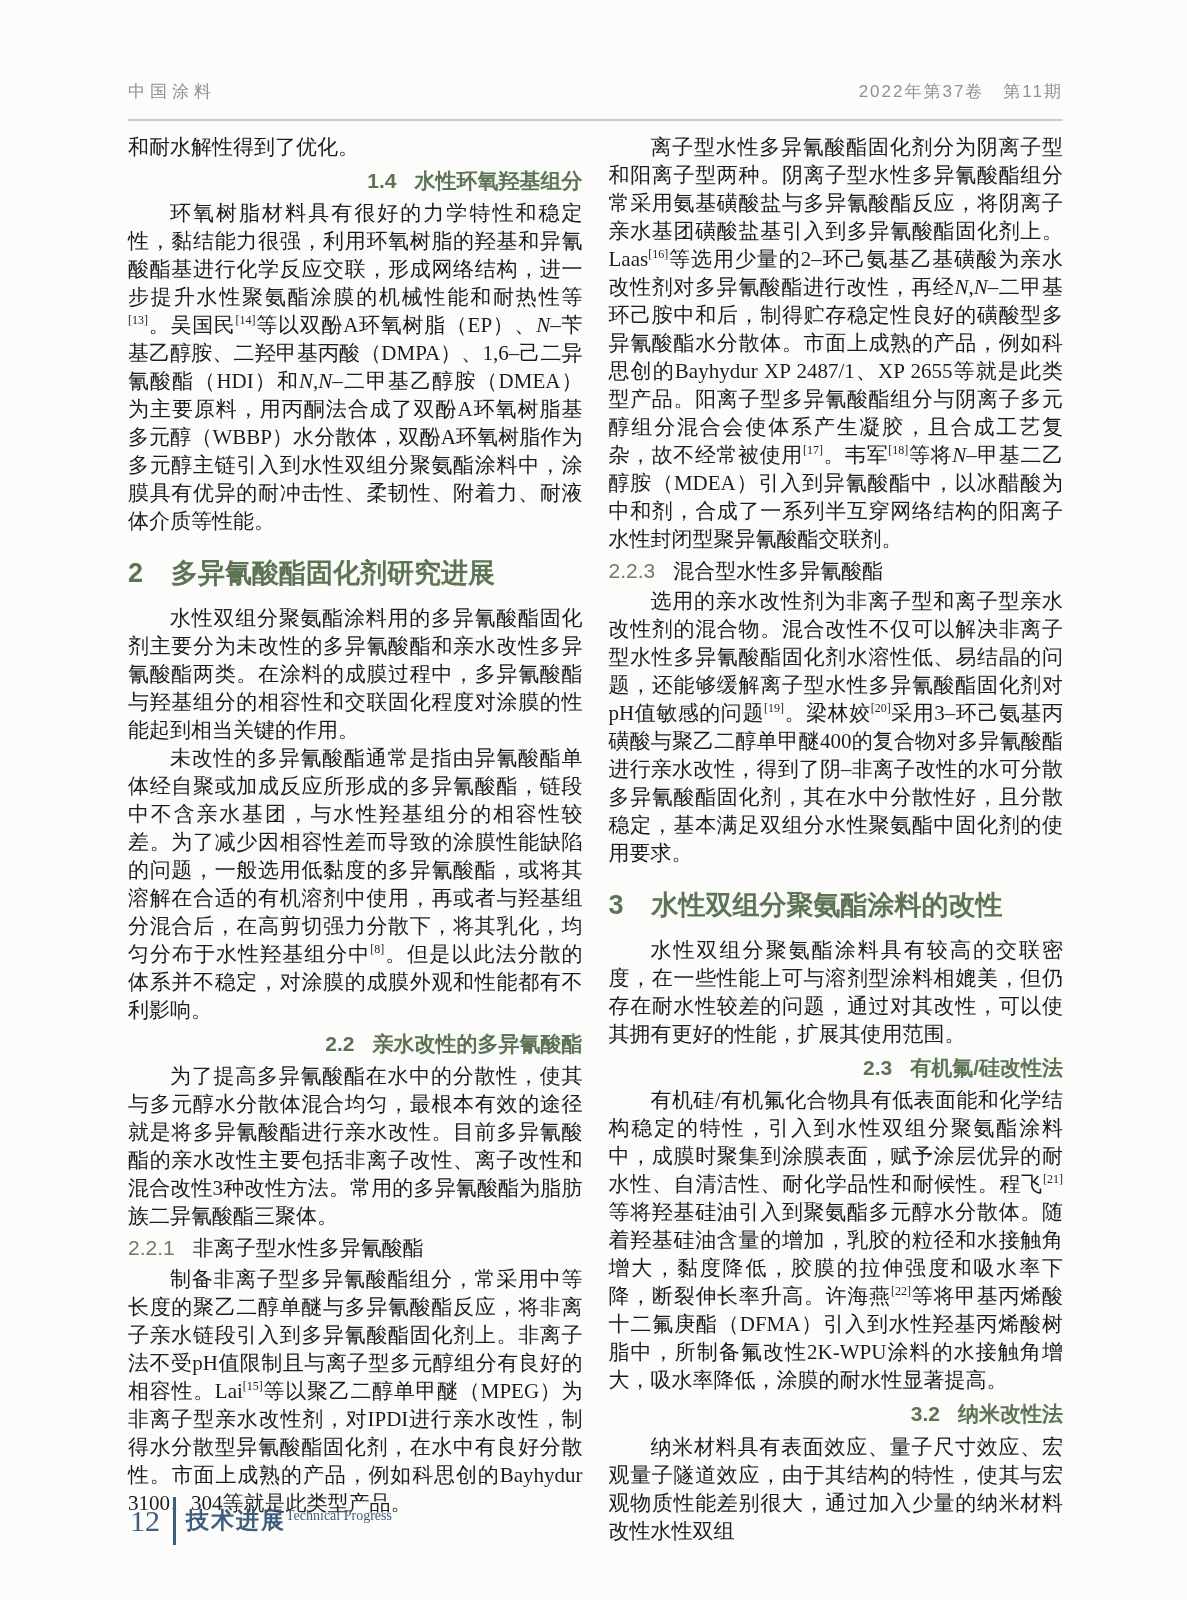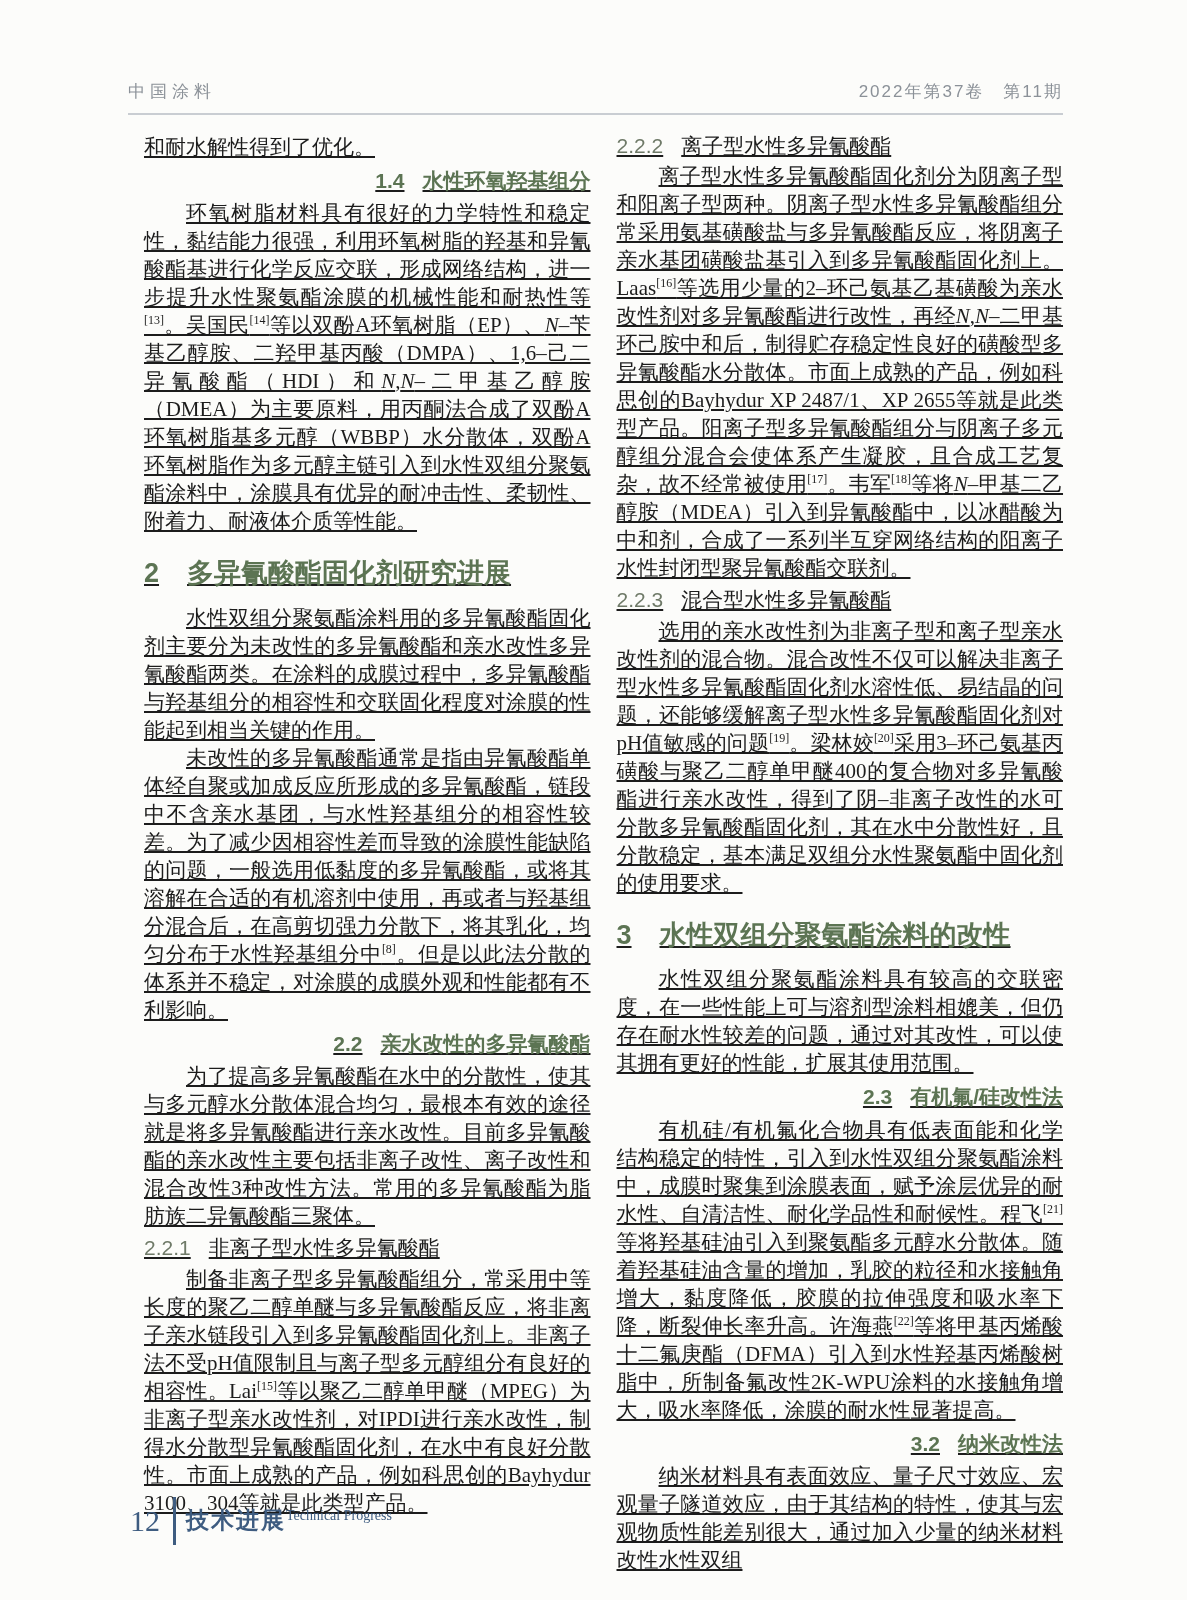--- a/index.html
+++ b/index.html
@@ -14,31 +14,30 @@
   }
   .header {
     position: absolute;
     left: 128px; right: 124px; top: 80px;
     display: flex;
     justify-content: space-between;
     align-items: baseline;
     font-family: "Liberation Sans", sans-serif;
     color: var(--header-grey, #8b9198);
     border-bottom: 2px solid var(--rule-grey, #c9cdd2);
-    padding-bottom: 10px;
+    padding-bottom: 16px;
     font-size: 17px;
   }
   .journal { letter-spacing: 5px; }
   .issue { letter-spacing: 2px; }
   .content {
     position: absolute;
-    top: 133px; left: 144px; right: 124px;
+    top: 133px; left: 128px; right: 124px;
     display: flex;
     gap: 26px;
-    text-decoration: underline;
   }
   .column { flex: 1 1 0; min-width: 0; }
   .para {
     margin: 0;
     font-size: 21px;
     line-height: 28px;
     text-align: justify;
   }
   .para.indent { text-indent: 2em; }
   sup.ref {
@@ -119,21 +118,20 @@
         <p class="para indent"><span>环氧树脂材料具有很好的力学特性和稳定性，黏结能力很强，利用环氧树脂的羟基和异氰酸酯基进行化学反应交联，形成网络结构，进一步提升水性聚氨酯涂膜的机械性能和耐热性等</span><sup class="ref">[13]</sup><span>。吴国民</span><sup class="ref">[14]</sup><span>等以双酚A环氧树脂（EP）、</span><i>N</i><span>–苄基乙醇胺、二羟甲基丙酸（DMPA）、1,6–己二异氰酸酯（HDI）和</span><i>N</i><span>,</span><i>N</i><span>–二甲基乙醇胺（DMEA）为主要原料，用丙酮法合成了双酚A环氧树脂基多元醇（WBBP）水分散体，双酚A环氧树脂作为多元醇主链引入到水性双组分聚氨酯涂料中，涂膜具有优异的耐冲击性、柔韧性、附着力、耐液体介质等性能。</span></p>
         <div class="h h1"><span class="num">2</span><span class="title">多异氰酸酯固化剂研究进展</span></div>
         <p class="para indent"><span>水性双组分聚氨酯涂料用的多异氰酸酯固化剂主要分为未改性的多异氰酸酯和亲水改性多异氰酸酯两类。在涂料的成膜过程中，多异氰酸酯与羟基组分的相容性和交联固化程度对涂膜的性能起到相当关键的作用。</span></p>
         <p class="para indent"><span>未改性的多异氰酸酯通常是指由异氰酸酯单体经自聚或加成反应所形成的多异氰酸酯，链段中不含亲水基团，与水性羟基组分的相容性较差。为了减少因相容性差而导致的涂膜性能缺陷的问题，一般选用低黏度的多异氰酸酯，或将其溶解在合适的有机溶剂中使用，再或者与羟基组分混合后，在高剪切强力分散下，将其乳化，均匀分布于水性羟基组分中</span><sup class="ref">[8]</sup><span>。但是以此法分散的体系并不稳定，对涂膜的成膜外观和性能都有不利影响。</span></p>
         <div class="h h2"><span class="num">2.2</span><span class="title">亲水改性的多异氰酸酯</span></div>
         <p class="para indent"><span>为了提高多异氰酸酯在水中的分散性，使其与多元醇水分散体混合均匀，最根本有效的途径就是将多异氰酸酯进行亲水改性。目前多异氰酸酯的亲水改性主要包括非离子改性、离子改性和混合改性3种改性方法。常用的多异氰酸酯为脂肪族二异氰酸酯三聚体。</span></p>
         <div class="h h3"><span class="num">2.2.1</span><span class="title">非离子型水性多异氰酸酯</span></div>
         <p class="para indent"><span>制备非离子型多异氰酸酯组分，常采用中等长度的聚乙二醇单醚与多异氰酸酯反应，将非离子亲水链段引入到多异氰酸酯固化剂上。非离子法不受pH值限制且与离子型多元醇组分有良好的相容性。Lai</span><sup class="ref">[15]</sup><span>等以聚乙二醇单甲醚（MPEG）为非离子型亲水改性剂，对IPDI进行亲水改性，制得水分散型异氰酸酯固化剂，在水中有良好分散性。市面上成熟的产品，例如科思创的Bayhydur 3100、304等就是此类型产品。</span></p>
       </div>
     <div class="column">
-        <div class="h h3"><span class="num">2.2.2</span><span class="title">离子型水性多异氰酸酯</span></div>
         <p class="para indent"><span>离子型水性多异氰酸酯固化剂分为阴离子型和阳离子型两种。阴离子型水性多异氰酸酯组分常采用氨基磺酸盐与多异氰酸酯反应，将阴离子亲水基团磺酸盐基引入到多异氰酸酯固化剂上。Laas</span><sup class="ref">[16]</sup><span>等选用少量的2–环己氨基乙基磺酸为亲水改性剂对多异氰酸酯进行改性，再经</span><i>N</i><span>,</span><i>N</i><span>–二甲基环己胺中和后，制得贮存稳定性良好的磺酸型多异氰酸酯水分散体。市面上成熟的产品，例如科思创的Bayhydur XP 2487/1、XP 2655等就是此类型产品。阳离子型多异氰酸酯组分与阴离子多元醇组分混合会使体系产生凝胶，且合成工艺复杂，故不经常被使用</span><sup class="ref">[17]</sup><span>。韦军</span><sup class="ref">[18]</sup><span>等将</span><i>N</i><span>–甲基二乙醇胺（MDEA）引入到异氰酸酯中，以冰醋酸为中和剂，合成了一系列半互穿网络结构的阳离子水性封闭型聚异氰酸酯交联剂。</span></p>
         <div class="h h3"><span class="num">2.2.3</span><span class="title">混合型水性多异氰酸酯</span></div>
         <p class="para indent"><span>选用的亲水改性剂为非离子型和离子型亲水改性剂的混合物。混合改性不仅可以解决非离子型水性多异氰酸酯固化剂水溶性低、易结晶的问题，还能够缓解离子型水性多异氰酸酯固化剂对pH值敏感的问题</span><sup class="ref">[19]</sup><span>。梁林姣</span><sup class="ref">[20]</sup><span>采用3–环己氨基丙磺酸与聚乙二醇单甲醚400的复合物对多异氰酸酯进行亲水改性，得到了阴–非离子改性的水可分散多异氰酸酯固化剂，其在水中分散性好，且分散稳定，基本满足双组分水性聚氨酯中固化剂的使用要求。</span></p>
         <div class="h h1"><span class="num">3</span><span class="title">水性双组分聚氨酯涂料的改性</span></div>
         <p class="para indent"><span>水性双组分聚氨酯涂料具有较高的交联密度，在一些性能上可与溶剂型涂料相媲美，但仍存在耐水性较差的问题，通过对其改性，可以使其拥有更好的性能，扩展其使用范围。</span></p>
         <div class="h h2"><span class="num">2.3</span><span class="title">有机氟/硅改性法</span></div>
         <p class="para indent"><span>有机硅/有机氟化合物具有低表面能和化学结构稳定的特性，引入到水性双组分聚氨酯涂料中，成膜时聚集到涂膜表面，赋予涂层优异的耐水性、自清洁性、耐化学品性和耐候性。程飞</span><sup class="ref">[21]</sup><span>等将羟基硅油引入到聚氨酯多元醇水分散体。随着羟基硅油含量的增加，乳胶的粒径和水接触角增大，黏度降低，胶膜的拉伸强度和吸水率下降，断裂伸长率升高。许海燕</span><sup class="ref">[22]</sup><span>等将甲基丙烯酸十二氟庚酯（DFMA）引入到水性羟基丙烯酸树脂中，所制备氟改性2K-WPU涂料的水接触角增大，吸水率降低，涂膜的耐水性显著提高。</span></p>
         <div class="h h2"><span class="num">3.2</span><span class="title">纳米改性法</span></div>
         <p class="para indent"><span>纳米材料具有表面效应、量子尺寸效应、宏观量子隧道效应，由于其结构的特性，使其与宏观物质性能差别很大，通过加入少量的纳米材料改性水性双组</span></p>
       </div>

